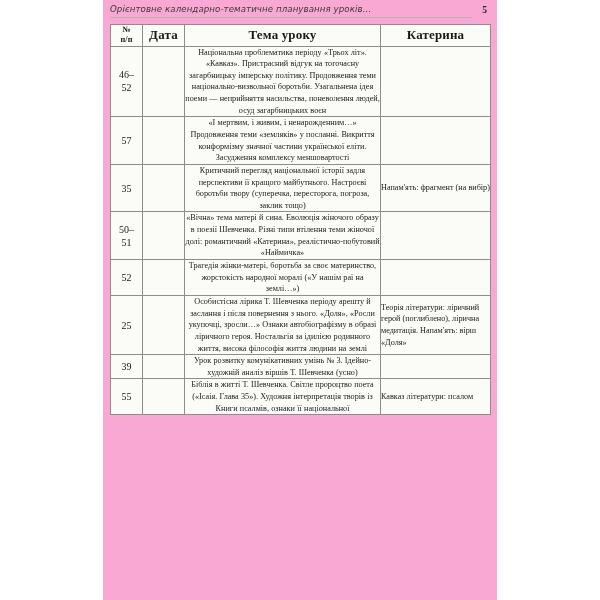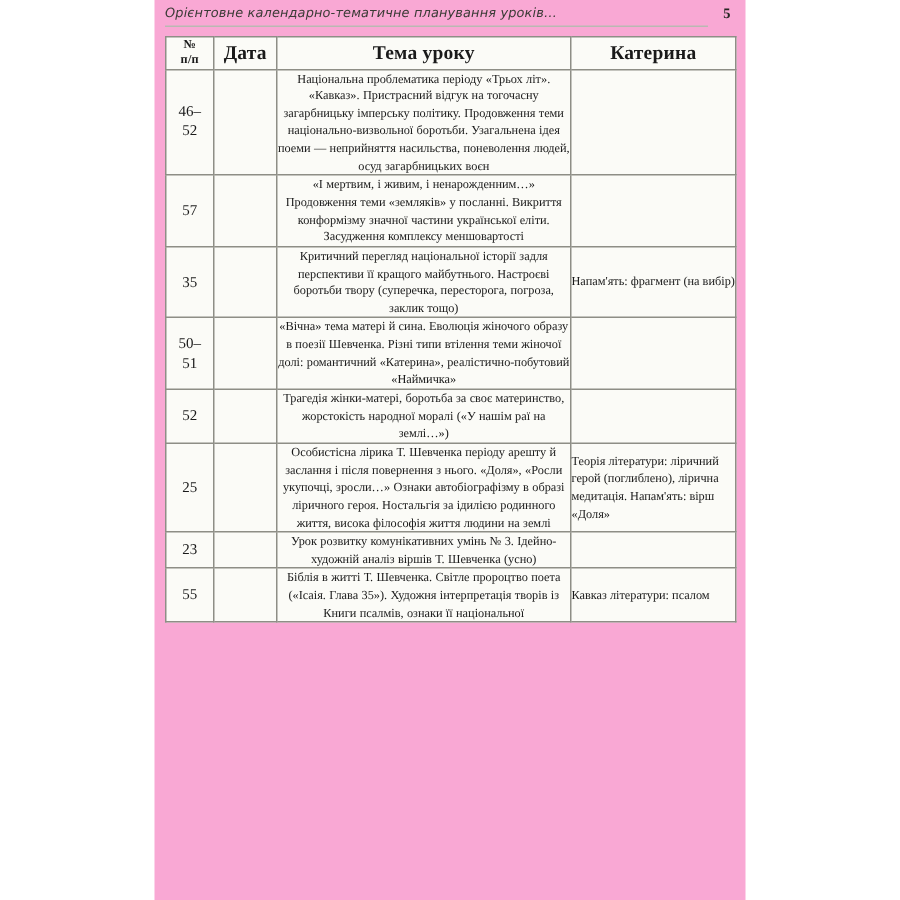--- a/index.html
+++ b/index.html
@@ -230,21 +230,21 @@
         <td class="cell-theme">
           <p>Особистісна лірика Т. Шевченка періоду арешту й заслання і після повернення з нього. «Доля», «Росли укупочці, зросли…» Ознаки автобіографізму в образі ліричного героя. Ностальгія за ідилією родинного життя, висока філософія життя людини на землі</p>
         </td>
         <td class="cell-note">
           <p>Теорія літератури: ліричний герой (поглиблено), лірична медитація. Напам'ять: вірш «Доля»</p>
         </td>
       </tr>
 
       <tr>
         <td class="cell-num">
-          <span>23</span>
+          <span>39</span>
         </td>
         <td class="cell-date"></td>
         <td class="cell-theme">
           <p>Урок розвитку комунікативних умінь № 3. Ідейно-художній аналіз віршів Т. Шевченка (усно)</p>
         </td>
         <td class="cell-note">
           <p></p>
         </td>
       </tr>
 

